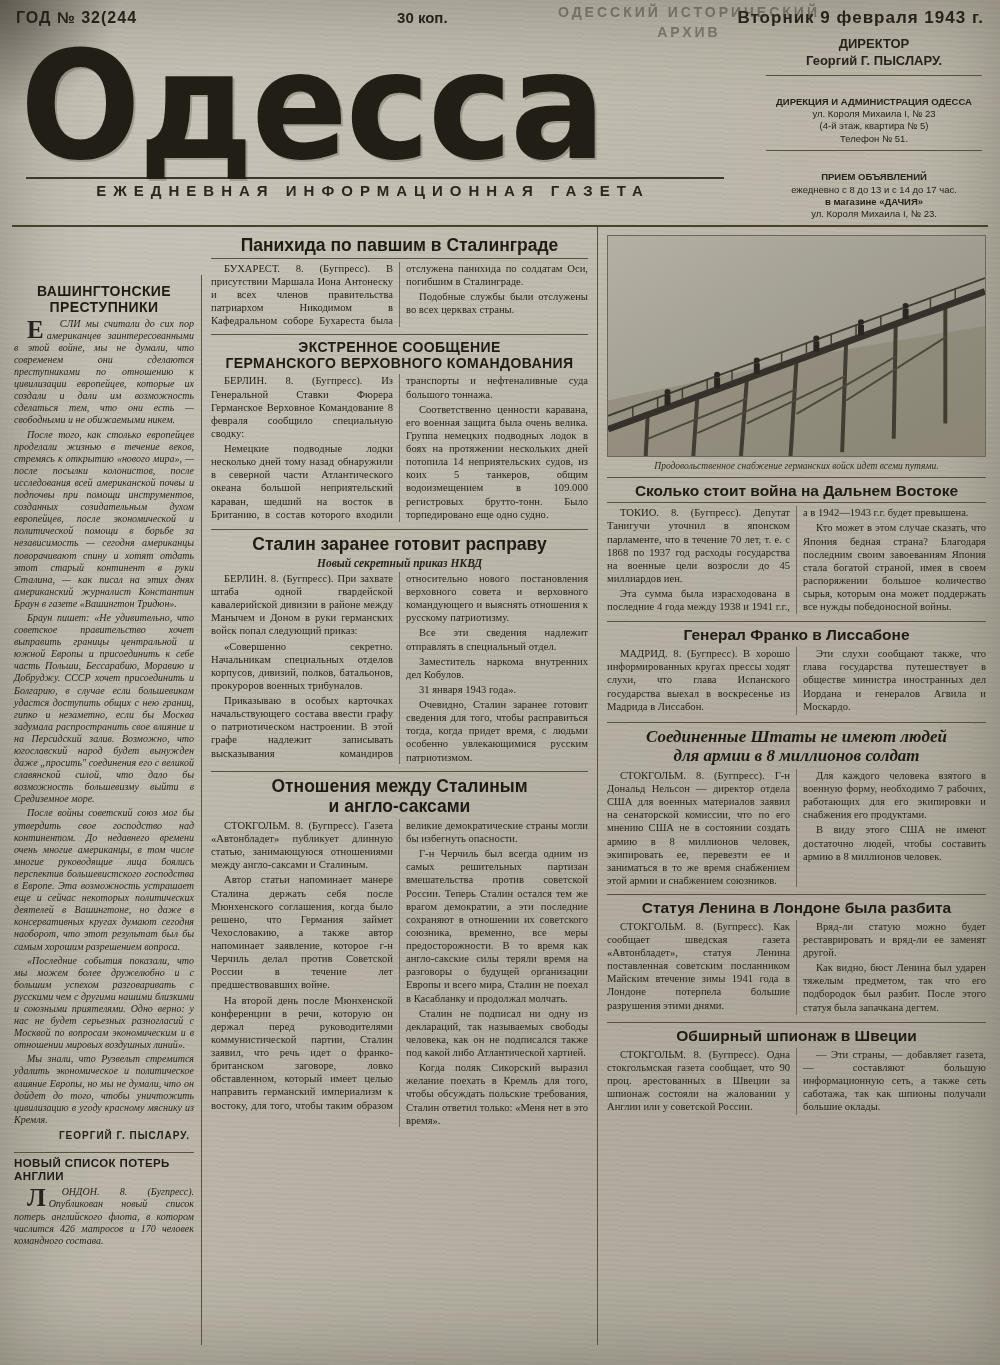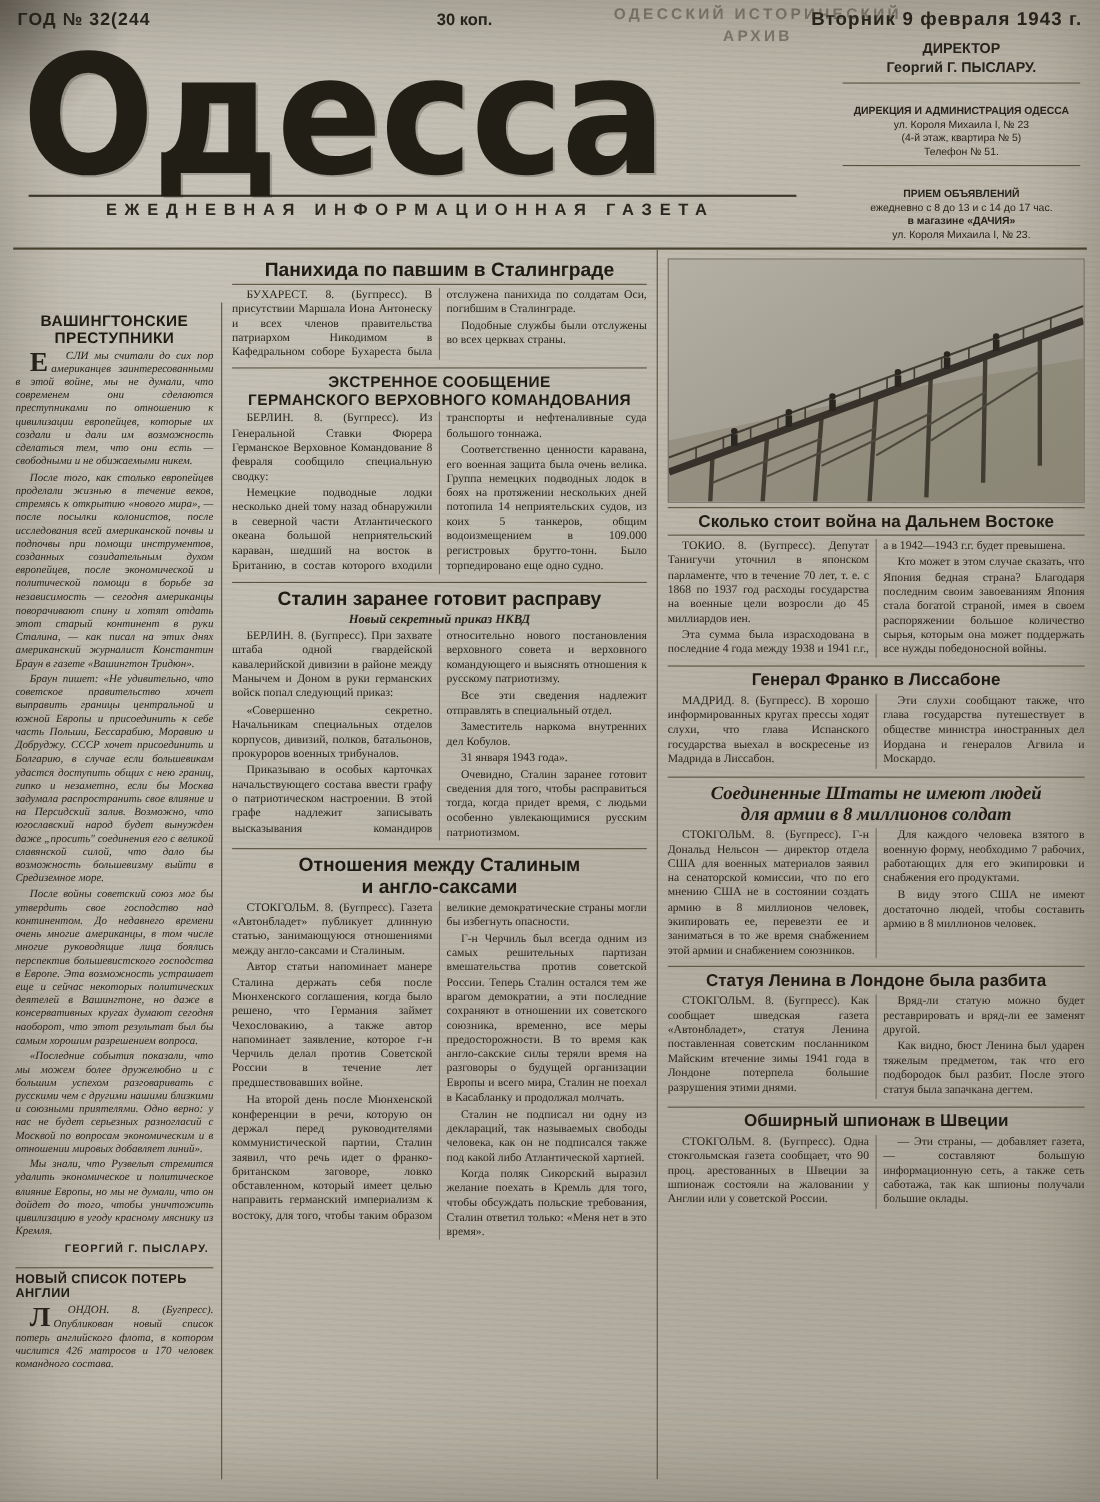--- a/index.html
+++ b/index.html
@@ -169,21 +169,21 @@
 
     <div class="colL">
       <section class="art">
         <h2 class="h1 h-caps">ВАШИНГТОНСКИЕ
 ПРЕСТУПНИКИ</h2>
         <div class="body1">
             <p>ЕСЛИ мы считали до сих пор американцев заинтересованными в этой войне, мы не думали, что современем они сделаются преступниками по отношению к цивилизации европейцев, которые их создали и дали им возможность сделаться тем, что они есть — свободными и не обижаемыми никем.</p>
             <p>После того, как столько европейцев проделали жизнью в течение веков, стремясь к открытию «нового мира», — после посылки колонистов, после исследования всей американской почвы и подпочвы при помощи инструментов, созданных созидательным духом европейцев, после экономической и политической помощи в борьбе за независимость — сегодня американцы поворачивают спину и хотят отдать этот старый континент в руки Сталина, — как писал на этих днях американский журналист Константин Браун в газете «Вашингтон Тридюн».</p>
             <p>Браун пишет: «Не удивительно, что советское правительство хочет выправить границы центральной и южной Европы и присоединить к себе часть Польши, Бессарабию, Моравию и Добруджу. СССР хочет присоединить и Болгарию, в случае если большевикам удастся доступить общих с нею границ, гипко и незаметно, если бы Москва задумала распространить свое влияние и на Персидский залив. Возможно, что югославский народ будет вынужден даже „просить" соединения его с великой славянской силой, что дало бы возможность большевизму выйти в Средиземное море.</p>
             <p>После войны советский союз мог бы утвердить свое господство над континентом. До недавнего времени очень многие американцы, в том числе многие руководящие лица боялись перспектив большевистского господства в Европе. Эта возможность устрашает еще и сейчас некоторых политических деятелей в Вашингтоне, но даже в консервативных кругах думают сегодня наоборот, что этот результат был бы самым хорошим разрешением вопроса.</p>
-            <p>«Последние события показали, что мы можем более дружелюбно и с большим успехом разговаривать с русскими чем с другими нашими близкими и союзными приятелями. Одно верно: у нас не будет серьезных разногласий с Москвой по вопросам экономическим и в отношении мировых добавляет линий».</p>
+            <p>«Последние события показали, что мы можем более дружелюбно и с большим успехом разговаривать с русскими чем с другими нашими близкими и союзными приятелями. Одно верно: у нас не будет серьезных разногласий с Москвой по вопросам экономическим и в отношении мировых воздушных линий».</p>
             <p>Мы знали, что Рузвельт стремится удалить экономическое и политическое влияние Европы, но мы не думали, что он дойдет до того, чтобы уничтожить цивилизацию в угоду красному мяснику из Кремля.</p>
           </div>
         <div class="signature">ГЕОРГИЙ Г. ПЫСЛАРУ.</div>
       </section>
       <section class="art">
         <h2 class="h1 h-sm">НОВЫЙ СПИСОК ПОТЕРЬ АНГЛИИ</h2>
         <div class="body1">
             <p>ЛОНДОН. 8. (Бугпресс). Опубликован новый список потерь английского флота, в котором числится 426 матросов и 170 человек командного состава.</p>
           </div>
       </section>
@@ -289,20 +289,21 @@
             <rect x="147" y="133" width="6" height="11"></rect>
               <circle cx="150" cy="130" r="3"></circle>
             <rect x="207" y="110" width="6" height="11"></rect>
               <circle cx="210" cy="107" r="3"></circle>
             <rect x="252" y="93" width="6" height="11"></rect>
               <circle cx="255" cy="90" r="3"></circle>
             <rect x="297" y="76" width="6" height="11"></rect>
               <circle cx="300" cy="73" r="3"></circle>
           </g>
         </svg>
+        <div class="caption">Продовольственное снабжение германских войск идет всеми путями.</div>
       </section>
 
       <section class="art">
         <h2 class="h1 h-md h-underline">Сколько стоит война на Дальнем Востоке</h2>
         <div class="body2">
             <p>ТОКИО. 8. (Бугпресс). Депутат Танигучи уточнил в японском парламенте, что в течение 70 лет, т. е. с 1868 по 1937 год расходы государства на военные цели возросли до 45 миллиардов иен.</p>
             <p>Эта сумма была израсходована в последние 4 года между 1938 и 1941 г.г., а в 1942—1943 г.г. будет превышена.</p>
             <p>Кто может в этом случае сказать, что Япония бедная страна? Благодаря последним своим завоеваниям Япония стала богатой страной, имея в своем распоряжении большое количество сырья, которым она может поддержать все нужды победоносной войны.</p>
           </div>
       </section>

